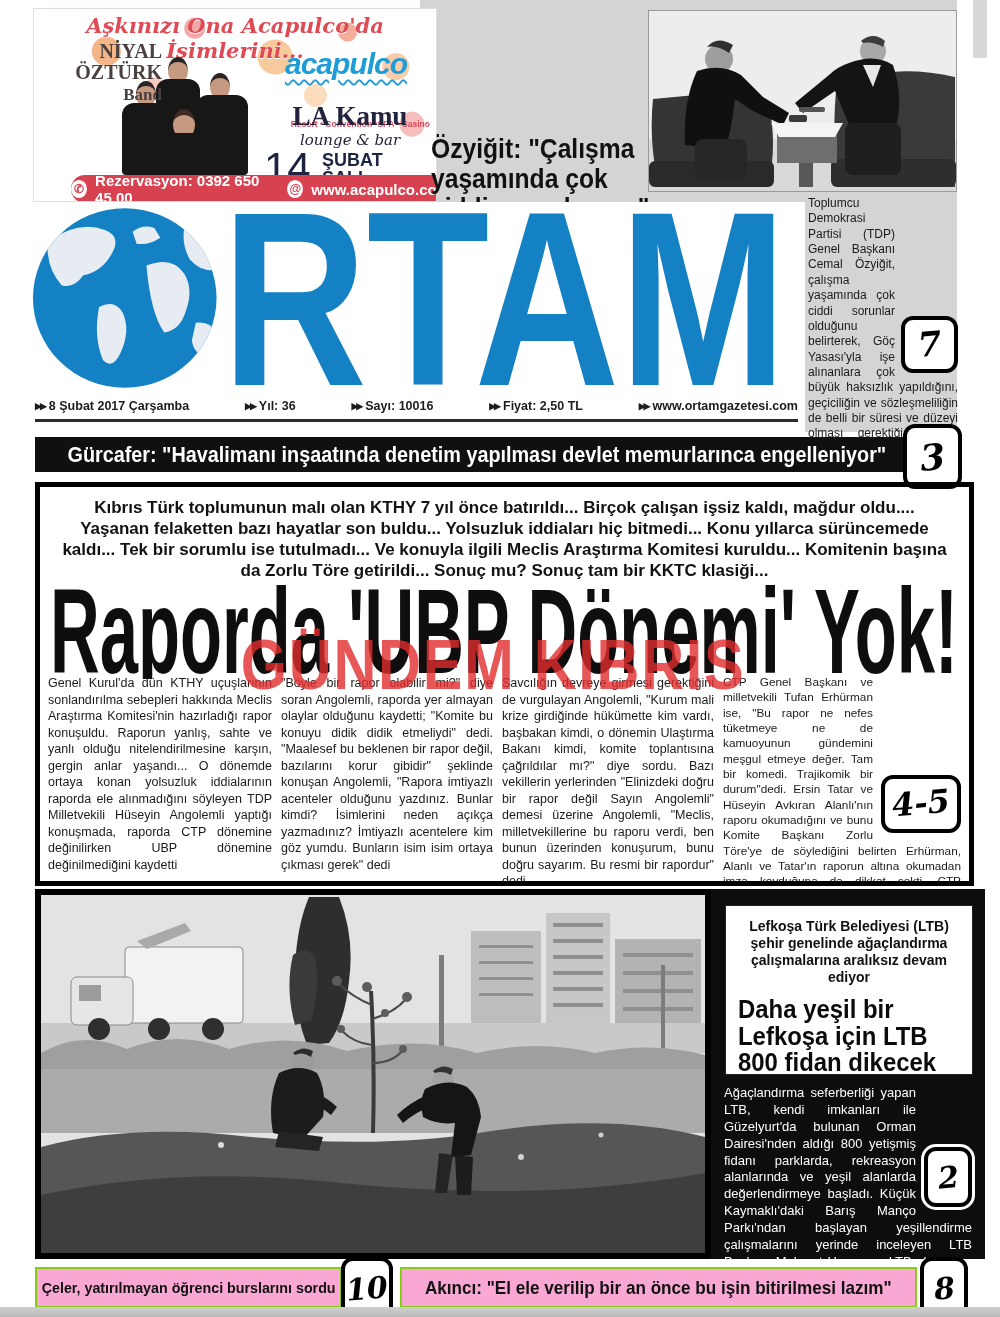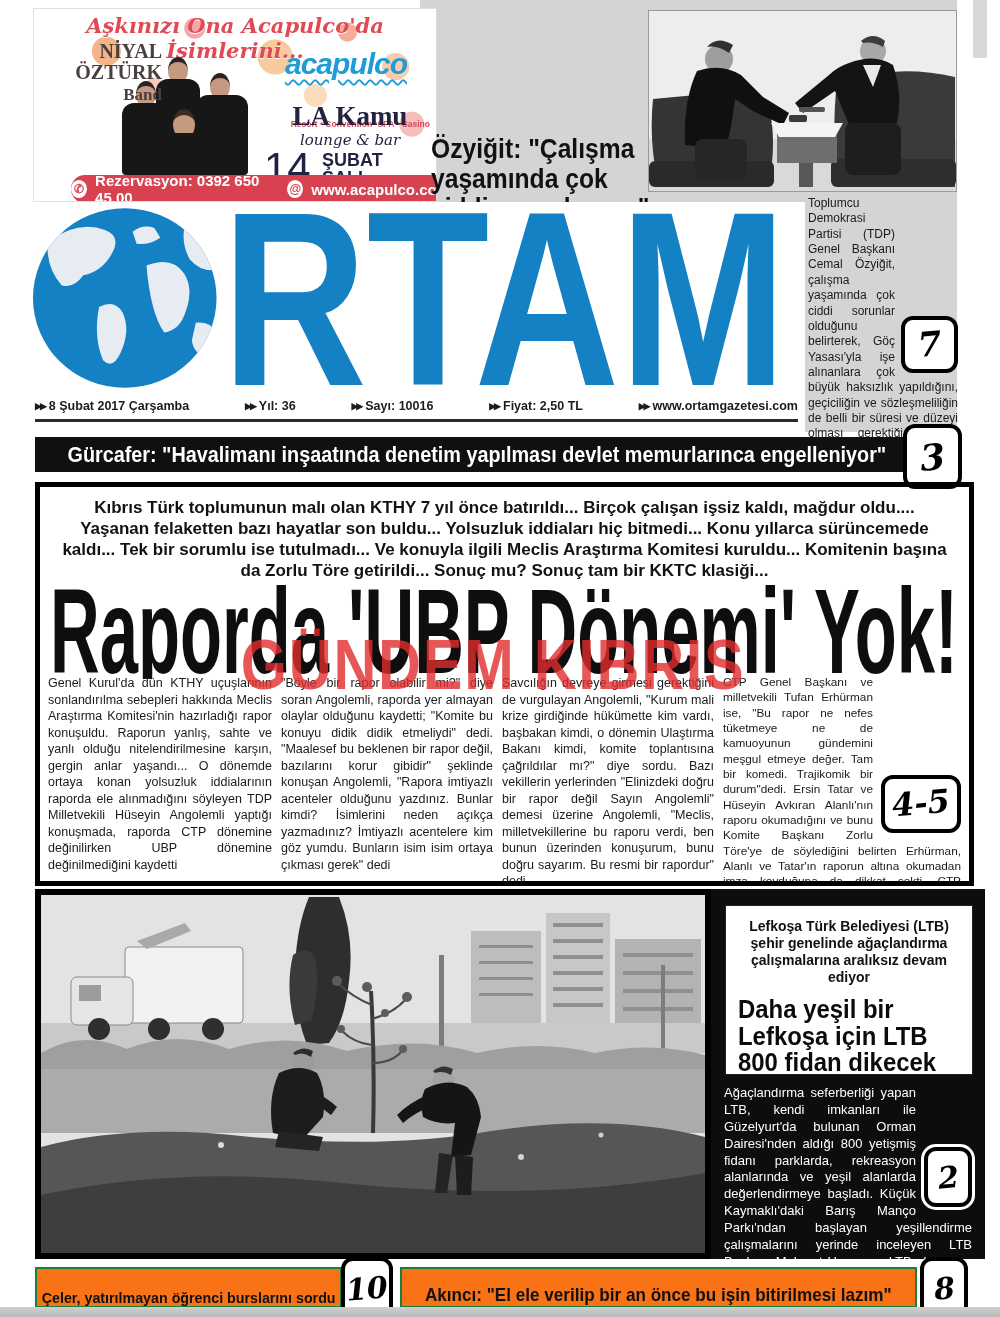--- a/index.html
+++ b/index.html
@@ -109,21 +109,21 @@
   #ltb-whitebox{position:absolute;left:14px;top:16px;width:246px;height:168px;background:#fff;
       border:1px solid #222;}
   #ltb-kicker{margin:12px 8px 0;text-align:center;font-weight:bold;font-size:14px;
       line-height:1.22;color:#111;}
   #ltb-headline{margin:10px 0 0 12px;font-weight:bold;font-size:26px;line-height:1.02;
       color:#0b0b0b;transform:scaleX(.92);transform-origin:left top;white-space:pre-line;}
   #ltb-body{position:absolute;left:13px;right:13px;top:196px;bottom:8px;color:#fff;
       font-size:13px;line-height:1.3;}
 
   
-  .strip{border:2px solid #15803d;background:#f97316;display:flex;align-items:flex-end;
+  .strip{border:2px solid #84cc16;background:#f9a8d4;display:flex;align-items:center;
       justify-content:center;}
   #strip-left{left:35px;top:1267px;width:303px;height:37px;}
   #strip-left .t{font-weight:bold;font-size:15px;transform:scaleX(.95);white-space:nowrap;color:#111;}
   #strip-right{left:400px;top:1267px;width:513px;height:37px;}
   #strip-right .t{font-weight:bold;font-size:19px;transform:scaleX(.9);white-space:nowrap;color:#111;}
   #bottom-band{left:0;top:1307px;width:1000px;height:10px;
       background:linear-gradient(#cfcfcf,#b9b9b9);}
 </style>
 </head>
 <body>

